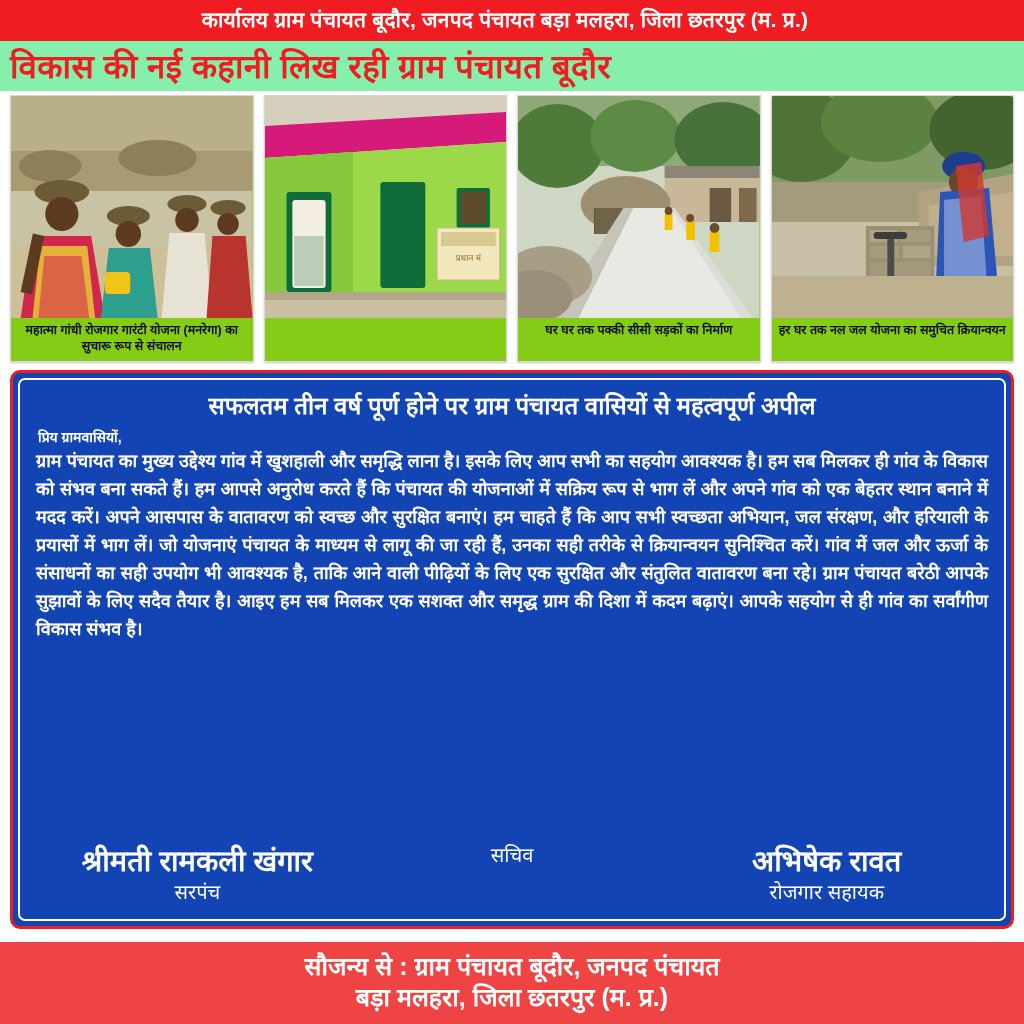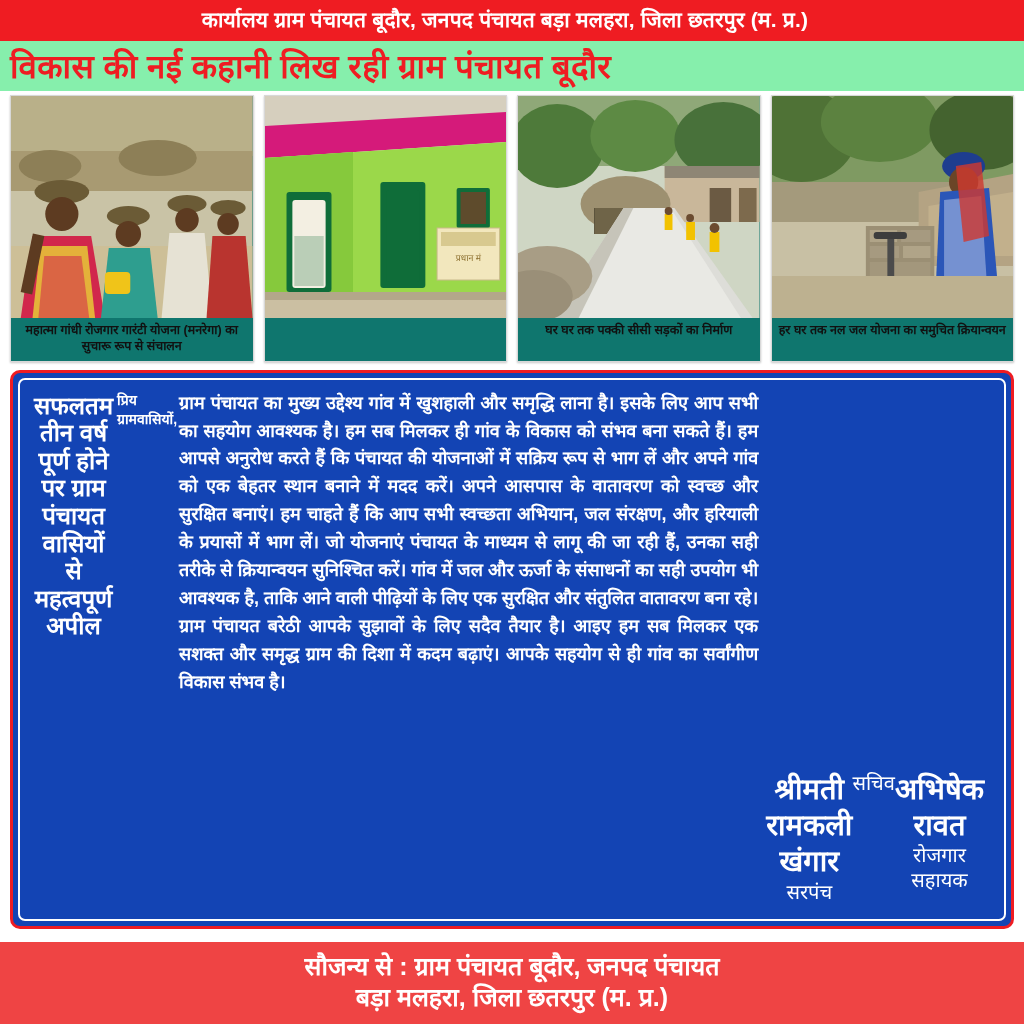--- a/index.html
+++ b/index.html
@@ -49,21 +49,21 @@
   }
   
   .photo-strip {
     display: flex;
     justify-content: space-between;
     gap: 10px;
     padding: 4px 10px 2px 10px;
   }
   .photo-card {
     width: 247px;
-    background: #0f766e;
+    background: #84cc16;
     border: 1px solid #d8d8d8;
     box-shadow: 0 1px 2px rgba(0,0,0,0.22);
     display: flex;
     flex-direction: column;
     box-sizing: border-box;
   }
   .photo {
     width: 100%;
     height: 222px;
     position: relative;
@@ -88,20 +88,21 @@
     box-sizing: border-box;
     flex: 1 1 auto;
   }
   .panel {
     border: 2px solid #ffffff;
     border-radius: 7px;
     height: 100%;
     box-sizing: border-box;
     padding: 10px 14px 10px 14px;
     display: flex;
+    flex-direction: column;
   }
   .panel-title {
     color: #ffffff;
     font-size: 24px;
     font-weight: bold;
     text-align: center;
     line-height: 1.15;
     padding: 2px 0 8px 0;
   }
   .panel-salutation {

